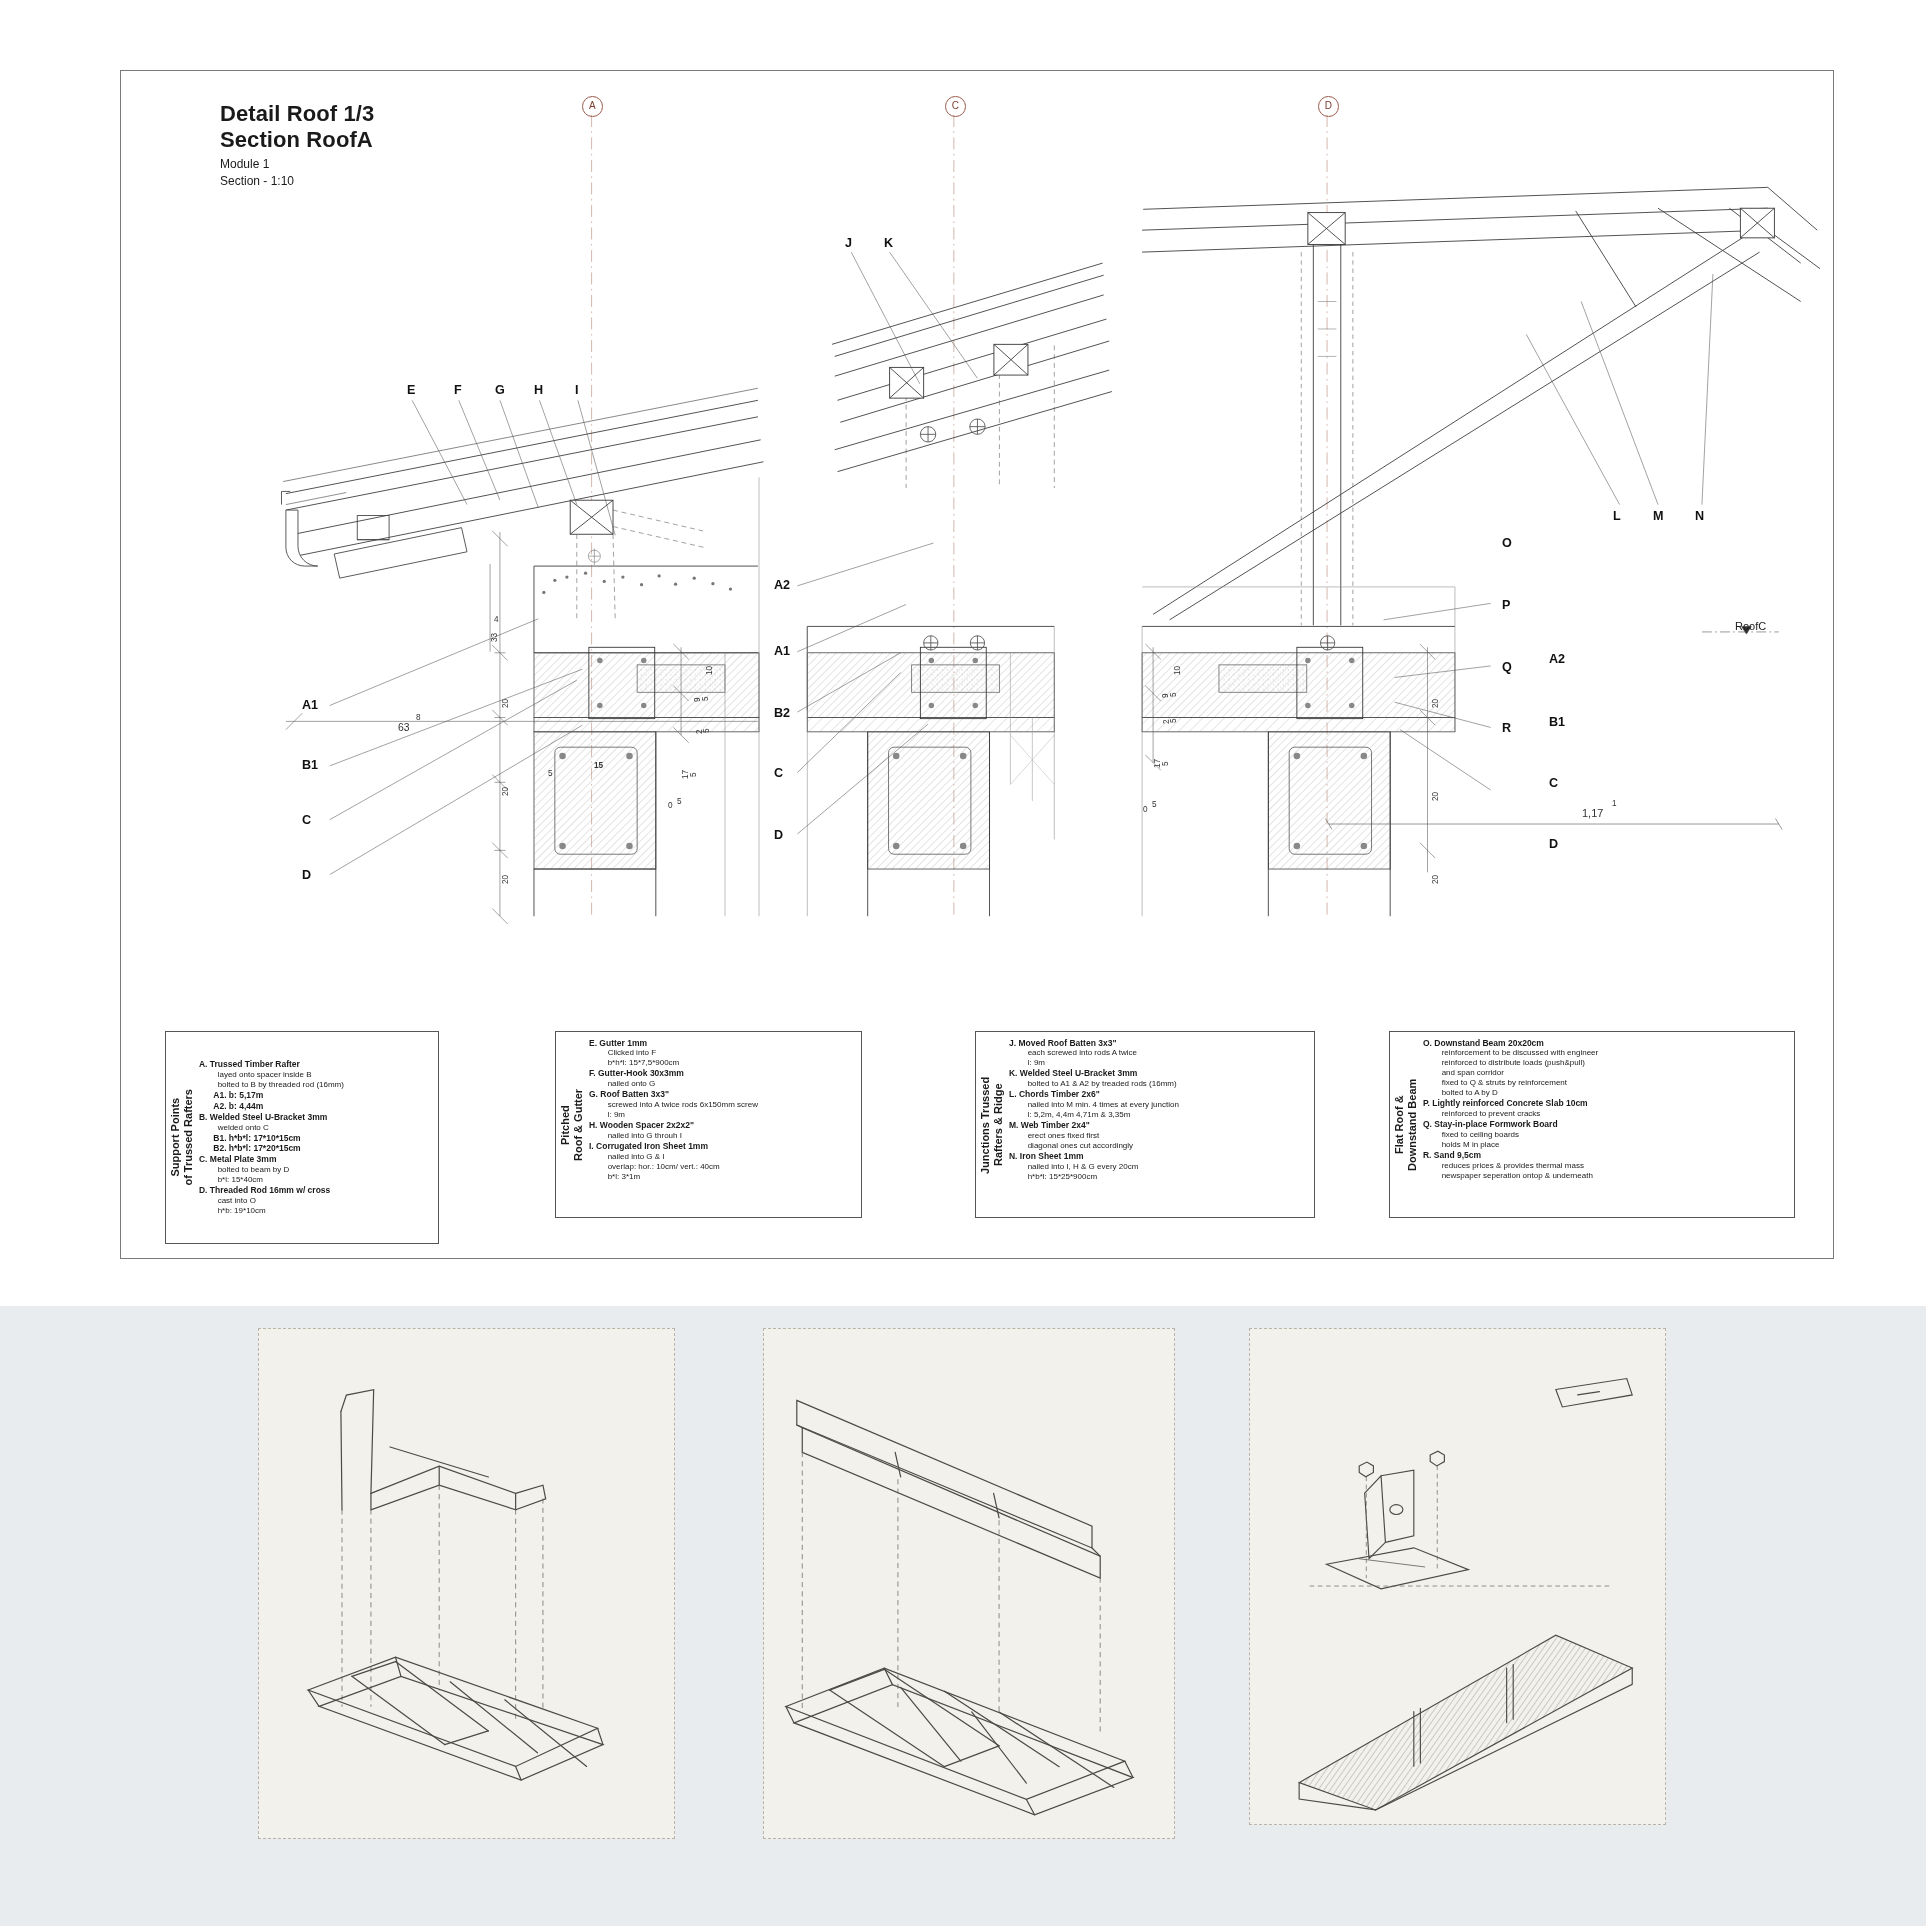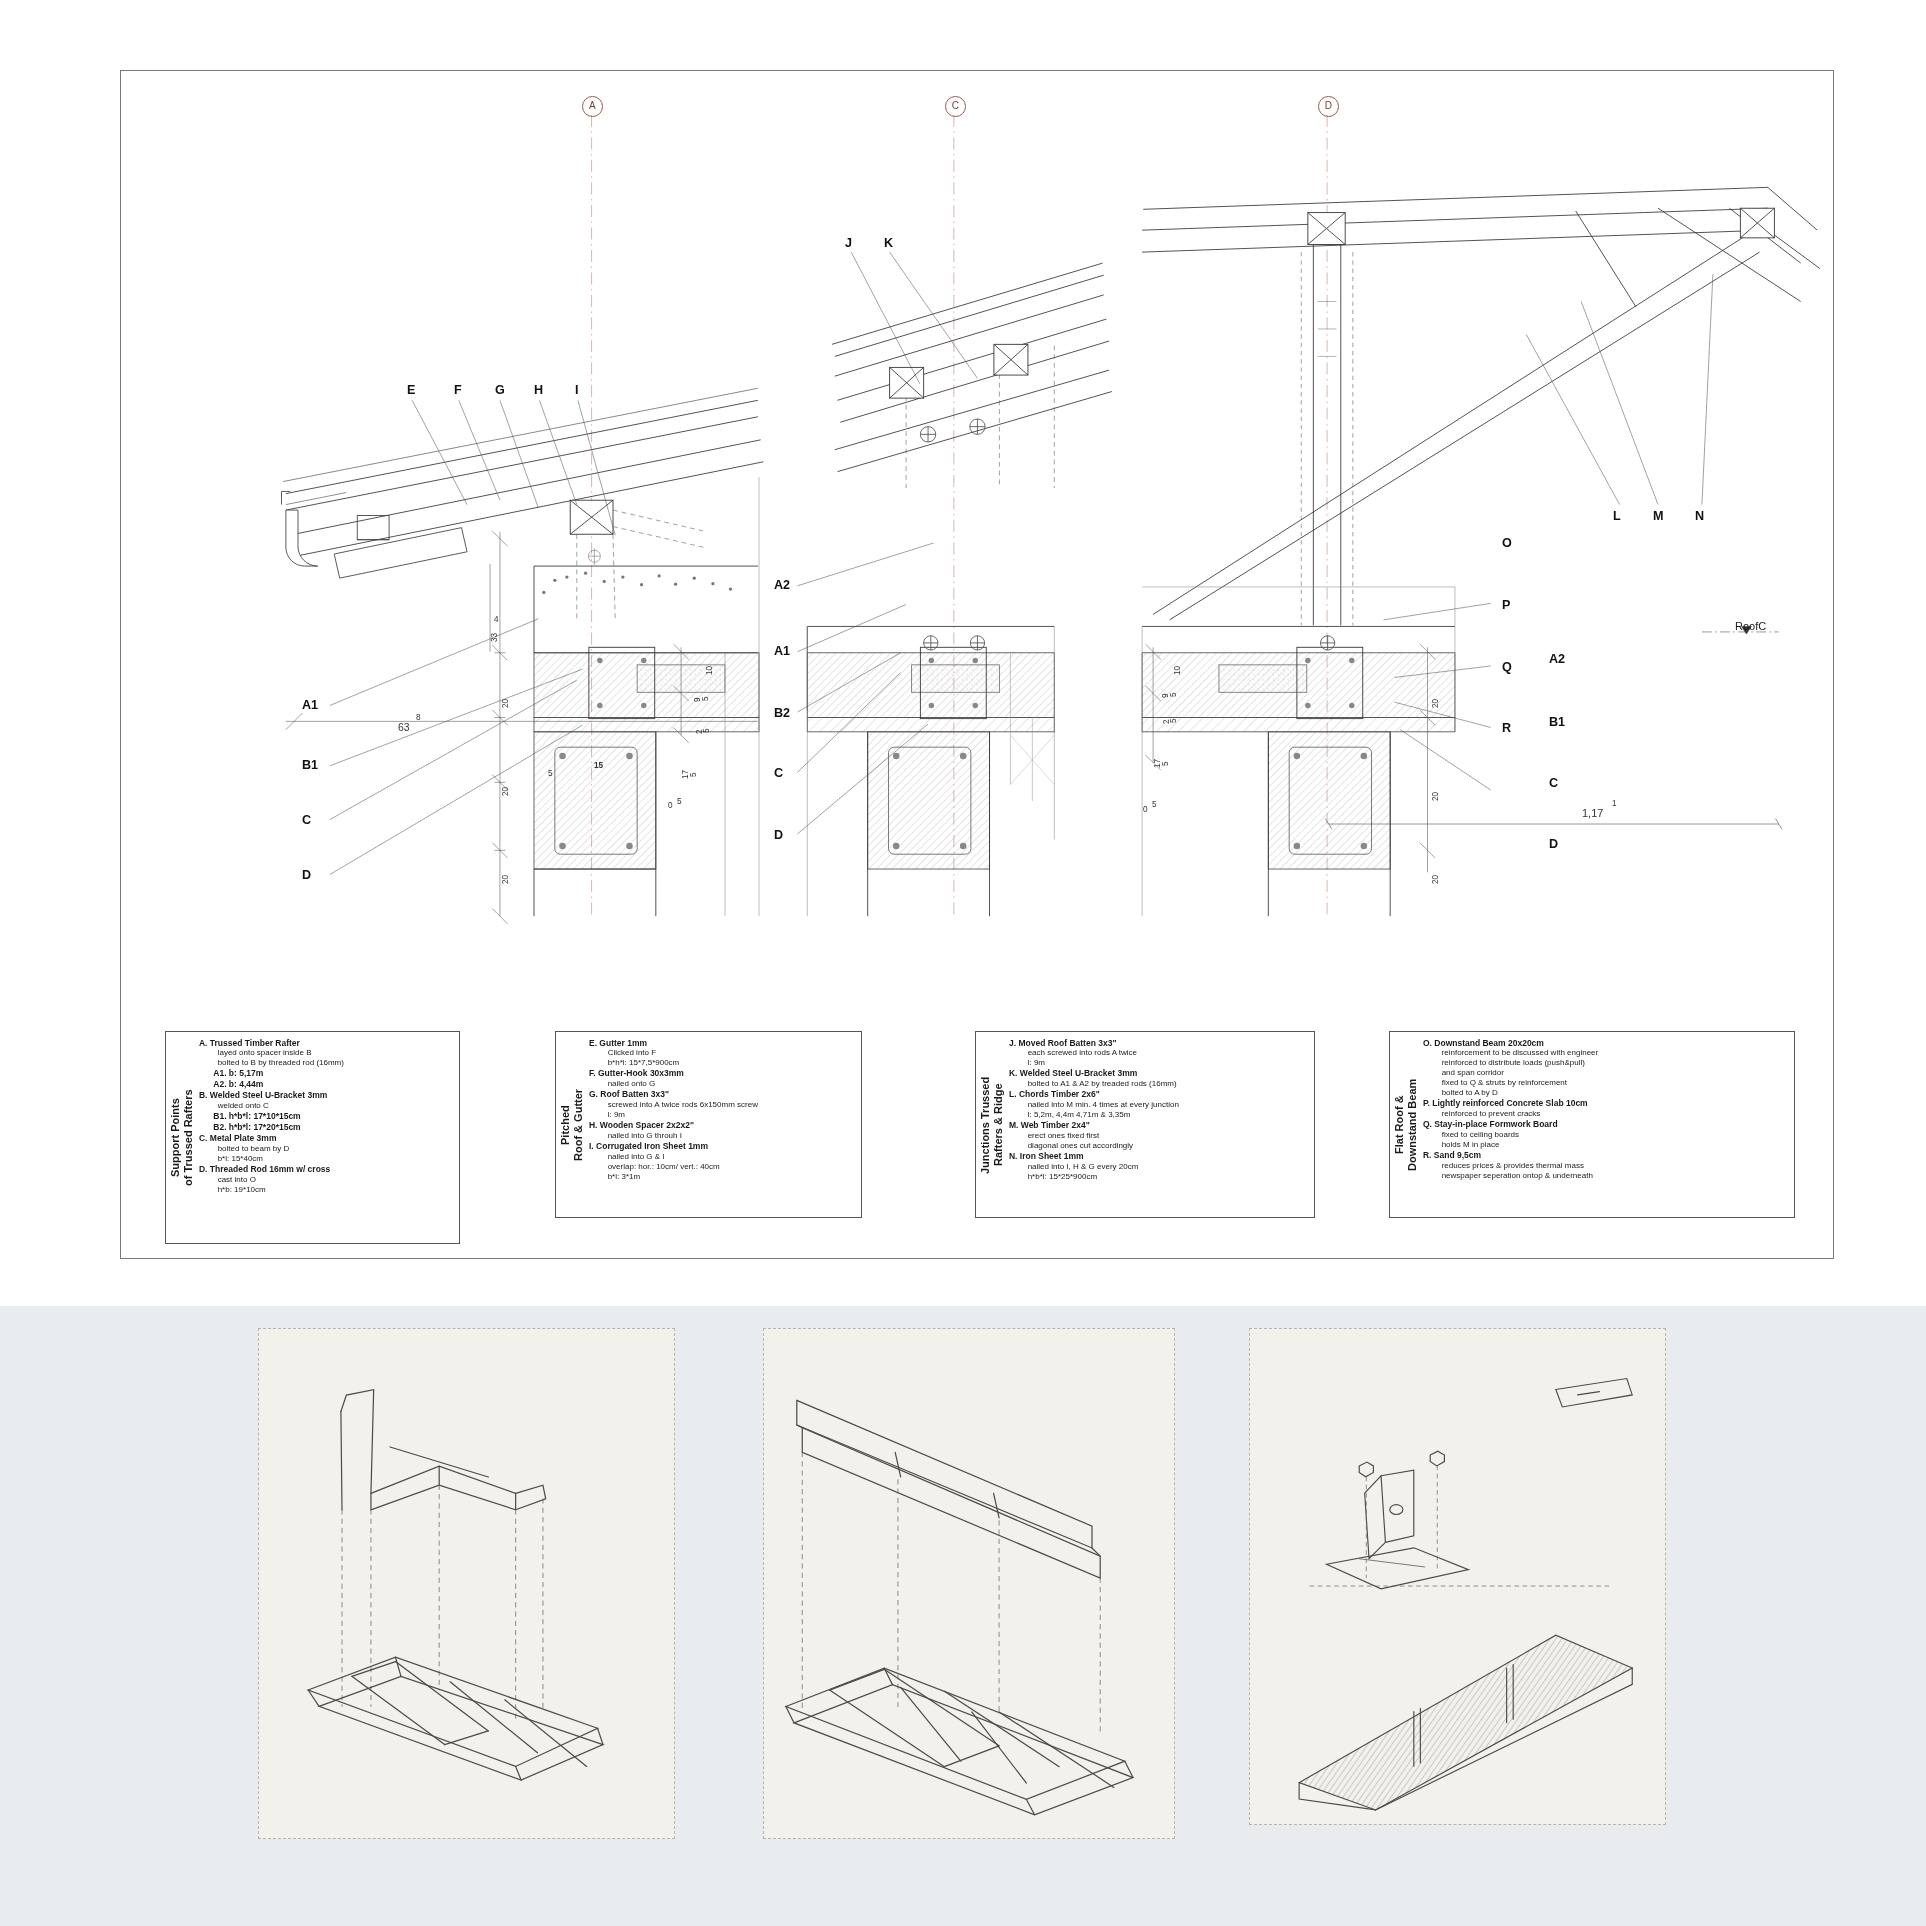--- a/index.html
+++ b/index.html
@@ -146,20 +146,26 @@
   }
   #sk1 { left: 258px; top: 22px; width: 417px; height: 511px; }
   #sk2 { left: 763px; top: 22px; width: 412px; height: 511px; }
   #sk3 { left: 1249px; top: 22px; width: 417px; height: 497px; }
 </style>
 </head>
 <body>
 
 <div id="sheet">
 
+  <div id="titleblock">
+    <div class="title-l1">Detail Roof 1/3</div>
+    <div class="title-l2">Section RoofA</div>
+    <div class="title-sub">Module 1</div>
+    <div class="title-sub" style="margin-top:0">Section - 1:10</div>
+  </div>
 
   <div class="gridcircle" style="left:461px; top:25px;">A</div>
   <div class="gridcircle" style="left:824px; top:25px;">C</div>
   <div class="gridcircle" style="left:1197px; top:25px;">D</div>
 
   <svg width="1714" height="955" viewBox="0 0 3122 1740" style="position:absolute; left:0; top:0;">
     <defs>
       <pattern id="hatch45" patternUnits="userSpaceOnUse" width="10" height="10" patternTransform="rotate(45)">
         <line x1="0" y1="0" x2="0" y2="10" stroke="#9a9a9a" stroke-width="1"></line>
       </pattern>
@@ -543,21 +549,21 @@
   <div class="dim rot" style="left:1048px; top:626px;">5</div>
   <div class="dim rot" style="left:1052px; top:604px;">10</div>
 
   <div class="dim rot" style="left:1310px; top:637px;">20</div>
   <div class="dim rot" style="left:1310px; top:730px;">20</div>
   <div class="dim rot" style="left:1310px; top:813px;">20</div>
 
   <div class="dim" style="left:1461px; top:736px; font-size:11px;">1,17</div>
   <div class="dim" style="left:1491px; top:728px;">1</div>
 
-  <div class="legend" id="legend1" style="left:44px; top:960px; width:295px; height:213px;">
+  <div class="legend" id="legend1" style="left:44px; top:960px; width:274px; height:213px;align-items:center;">
     <div class="legend-vtitle">Support Points
 of Trussed Rafters</div>
     <div class="legend-body">
       <div class="lg-item">A. Trussed Timber Rafter</div>
       <div class="lg-sub">layed onto spacer inside B</div>
       <div class="lg-sub">bolted to B by threaded rod (16mm)</div>
       <div class="lg-item" style="padding-left:14.3px;">A1. b: 5,17m</div>
       <div class="lg-item" style="padding-left:14.3px;">A2. b: 4,44m</div>
       <div class="lg-item">B. Welded Steel U-Bracket 3mm</div>
       <div class="lg-sub">welded onto C</div>

